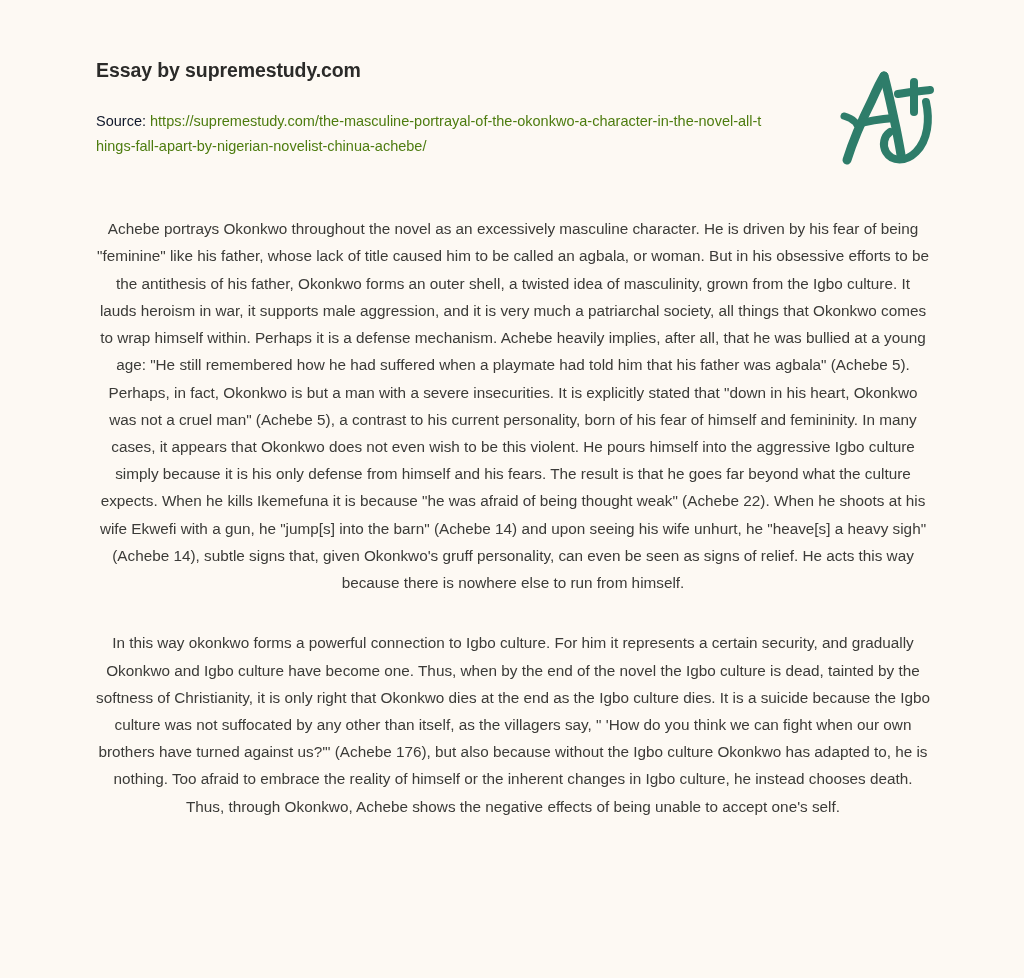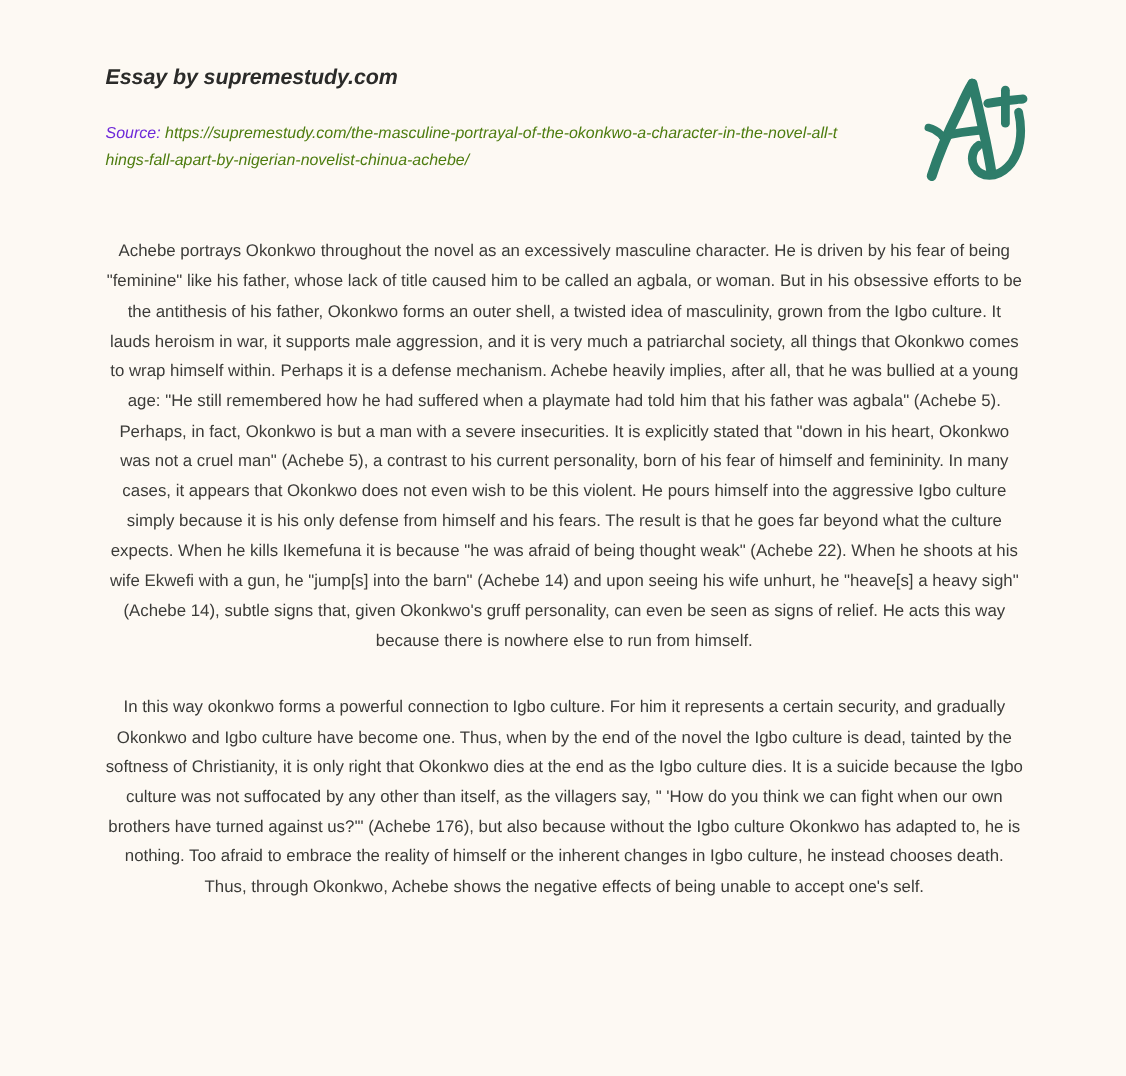--- a/index.html
+++ b/index.html
@@ -21,41 +21,40 @@
     background: #fdf9f3;
     box-sizing: border-box;
   }
 
   
   .header {
     position: relative;
     padding: 58px 96px 0 96px;
     min-height: 132px;
     box-sizing: border-box;
-    font-style: italic;
   }
 
   .brand-line {
     font-size: 19.5px;
     font-weight: bold;
     color: #2b2b29;
     letter-spacing: -0.1px;
     line-height: 1.3;
     margin: 0 0 26px 0;
     white-space: nowrap;
   }
 
   .source-block {
     font-size: 14.5px;
     line-height: 1.72;
     max-width: 672px;
     word-break: break-word;
   }
   .source-label {
-    color: #6d28d9;
+    color: #0f172a;
   }
   .source-url {
     color: #4d7c0f;
     text-decoration: none;
     word-break: break-all;
   }
 
   
   .logo {
     position: absolute;

